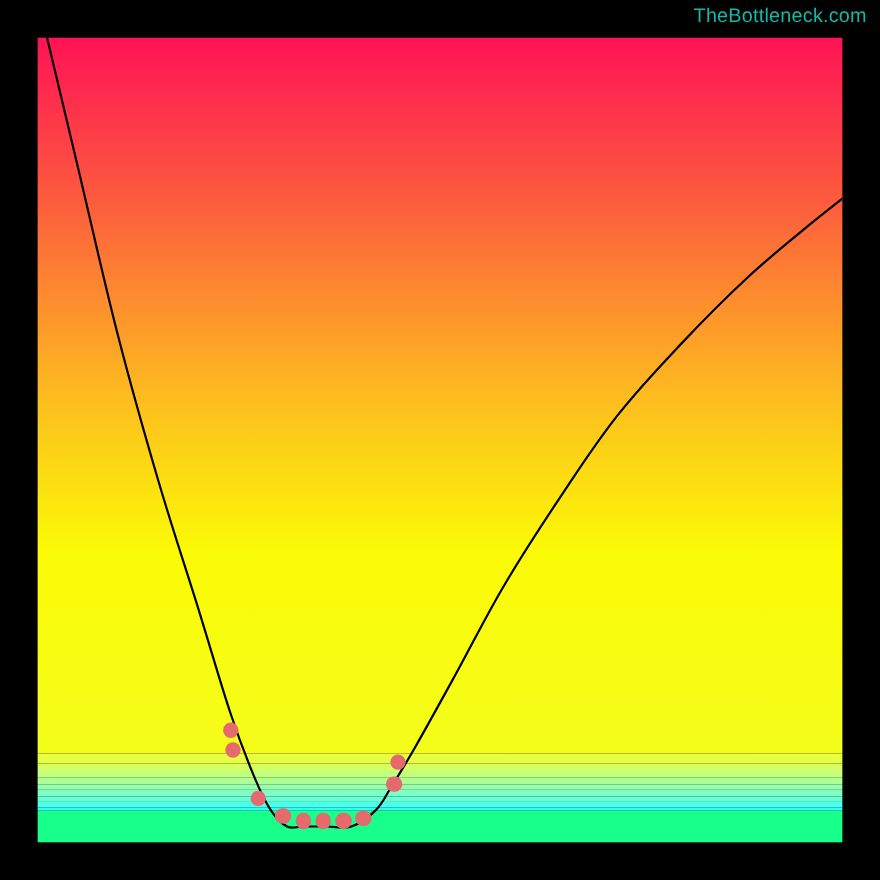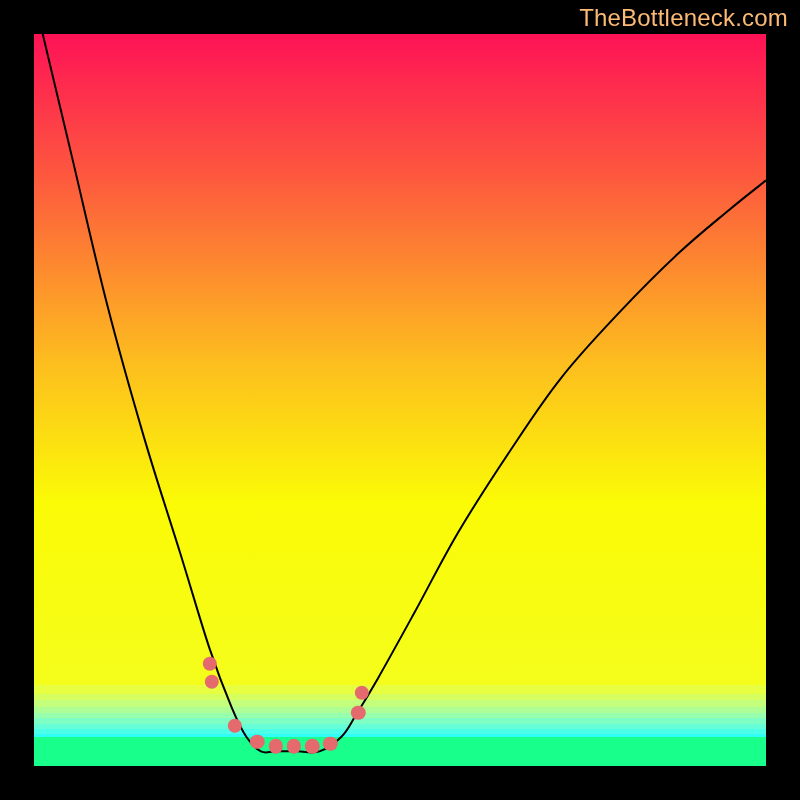--- a/index.html
+++ b/index.html
@@ -38,22 +38,22 @@
   }
   .marker {
     position: absolute;
     border-radius: 50%;
     transform: translate(-50%, -50%);
   }
   .watermark {
     position: absolute;
     top: 4px;
     right: 12px;
-    color: #fdba74;
-    font-size: 24px;
+    color: #14b8a6;
+    font-size: 18px;
     font-weight: 500;
     letter-spacing: 0.2px;
   }
 </style>
 </head>
 <body>
 
 <div class="watermark">TheBottleneck.com</div>
 
 <div class="frame">

